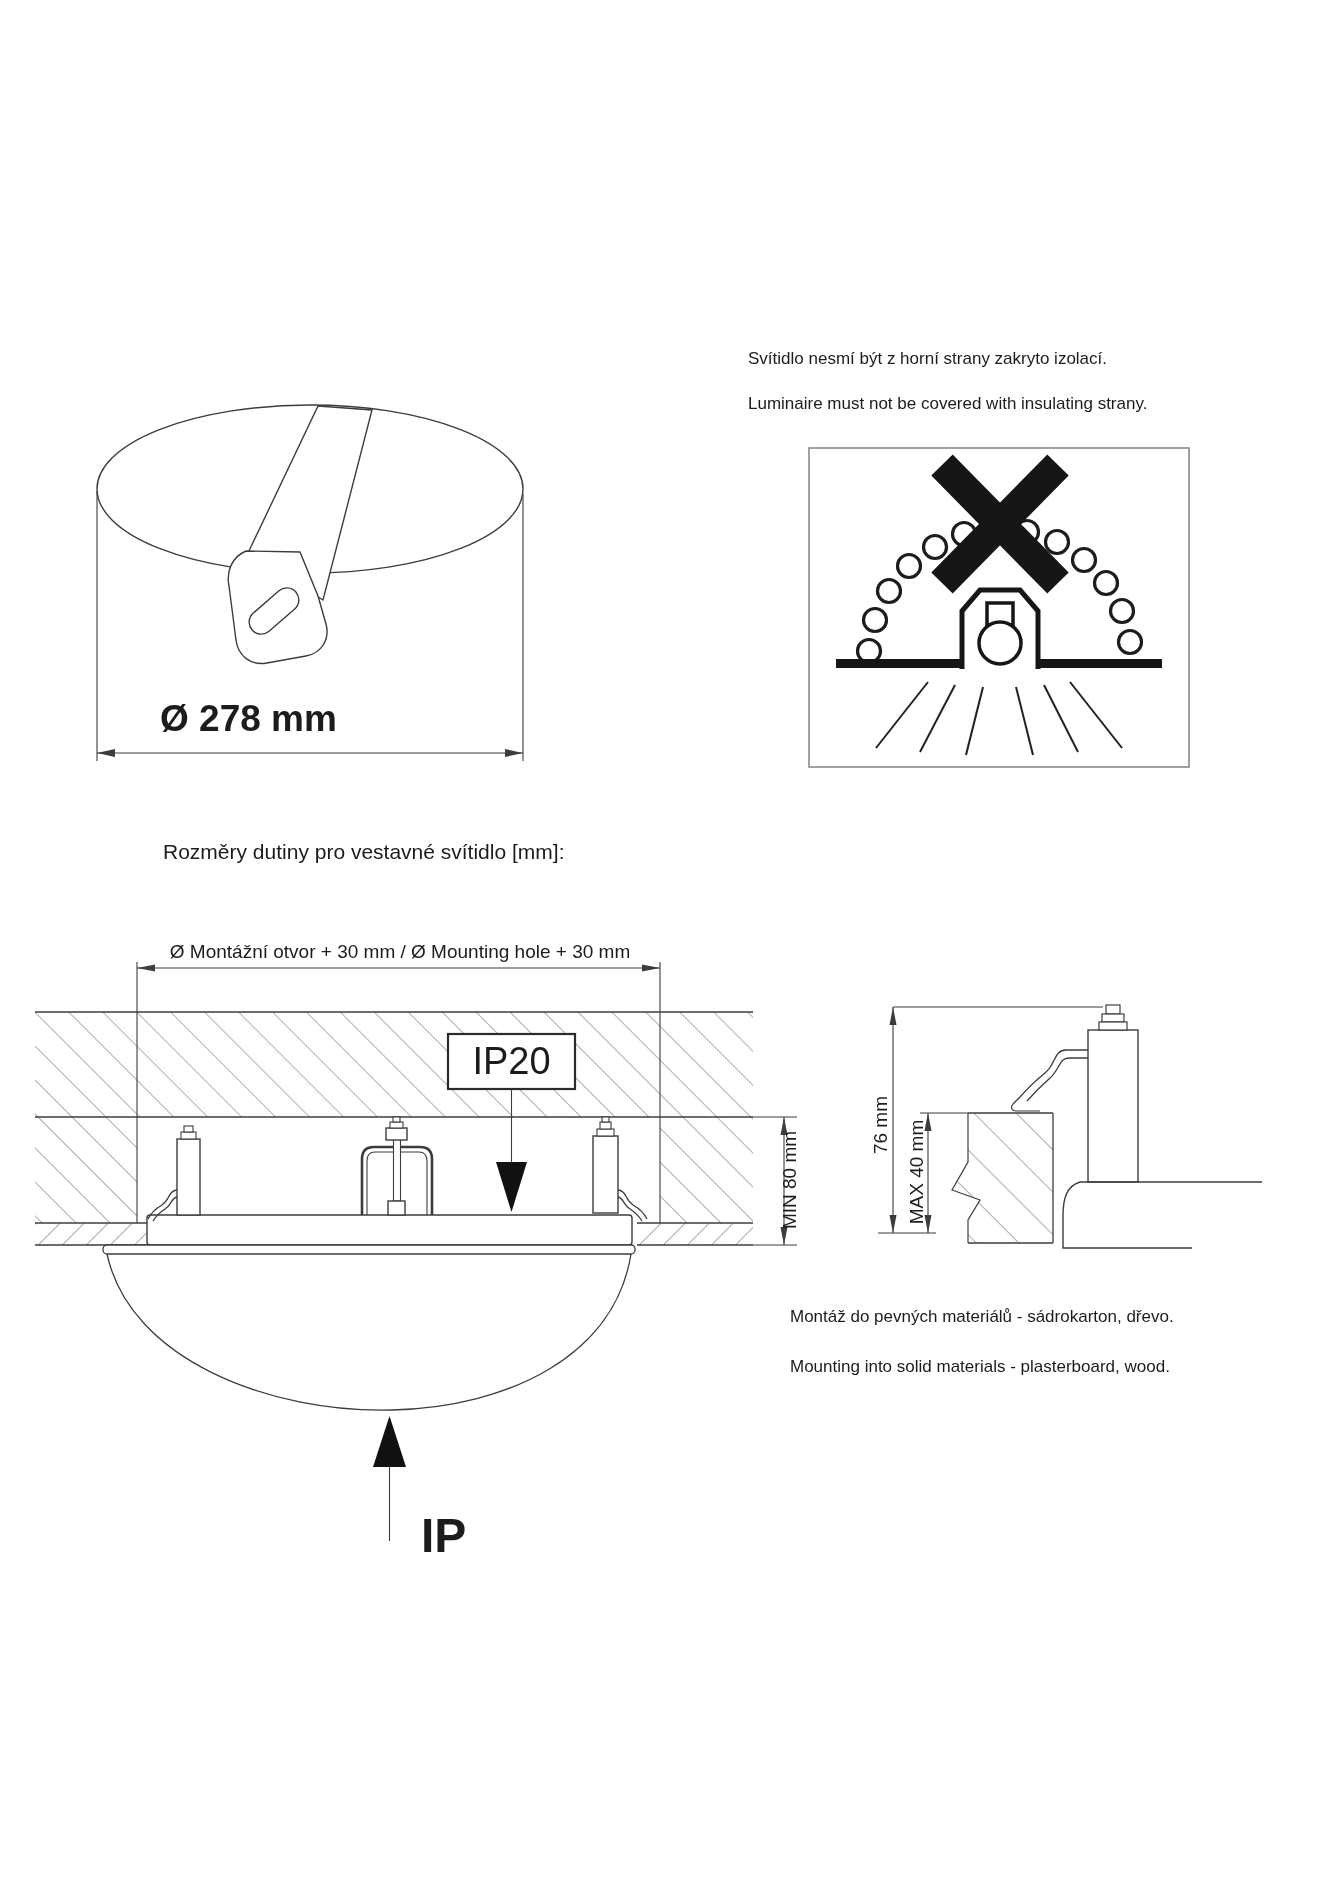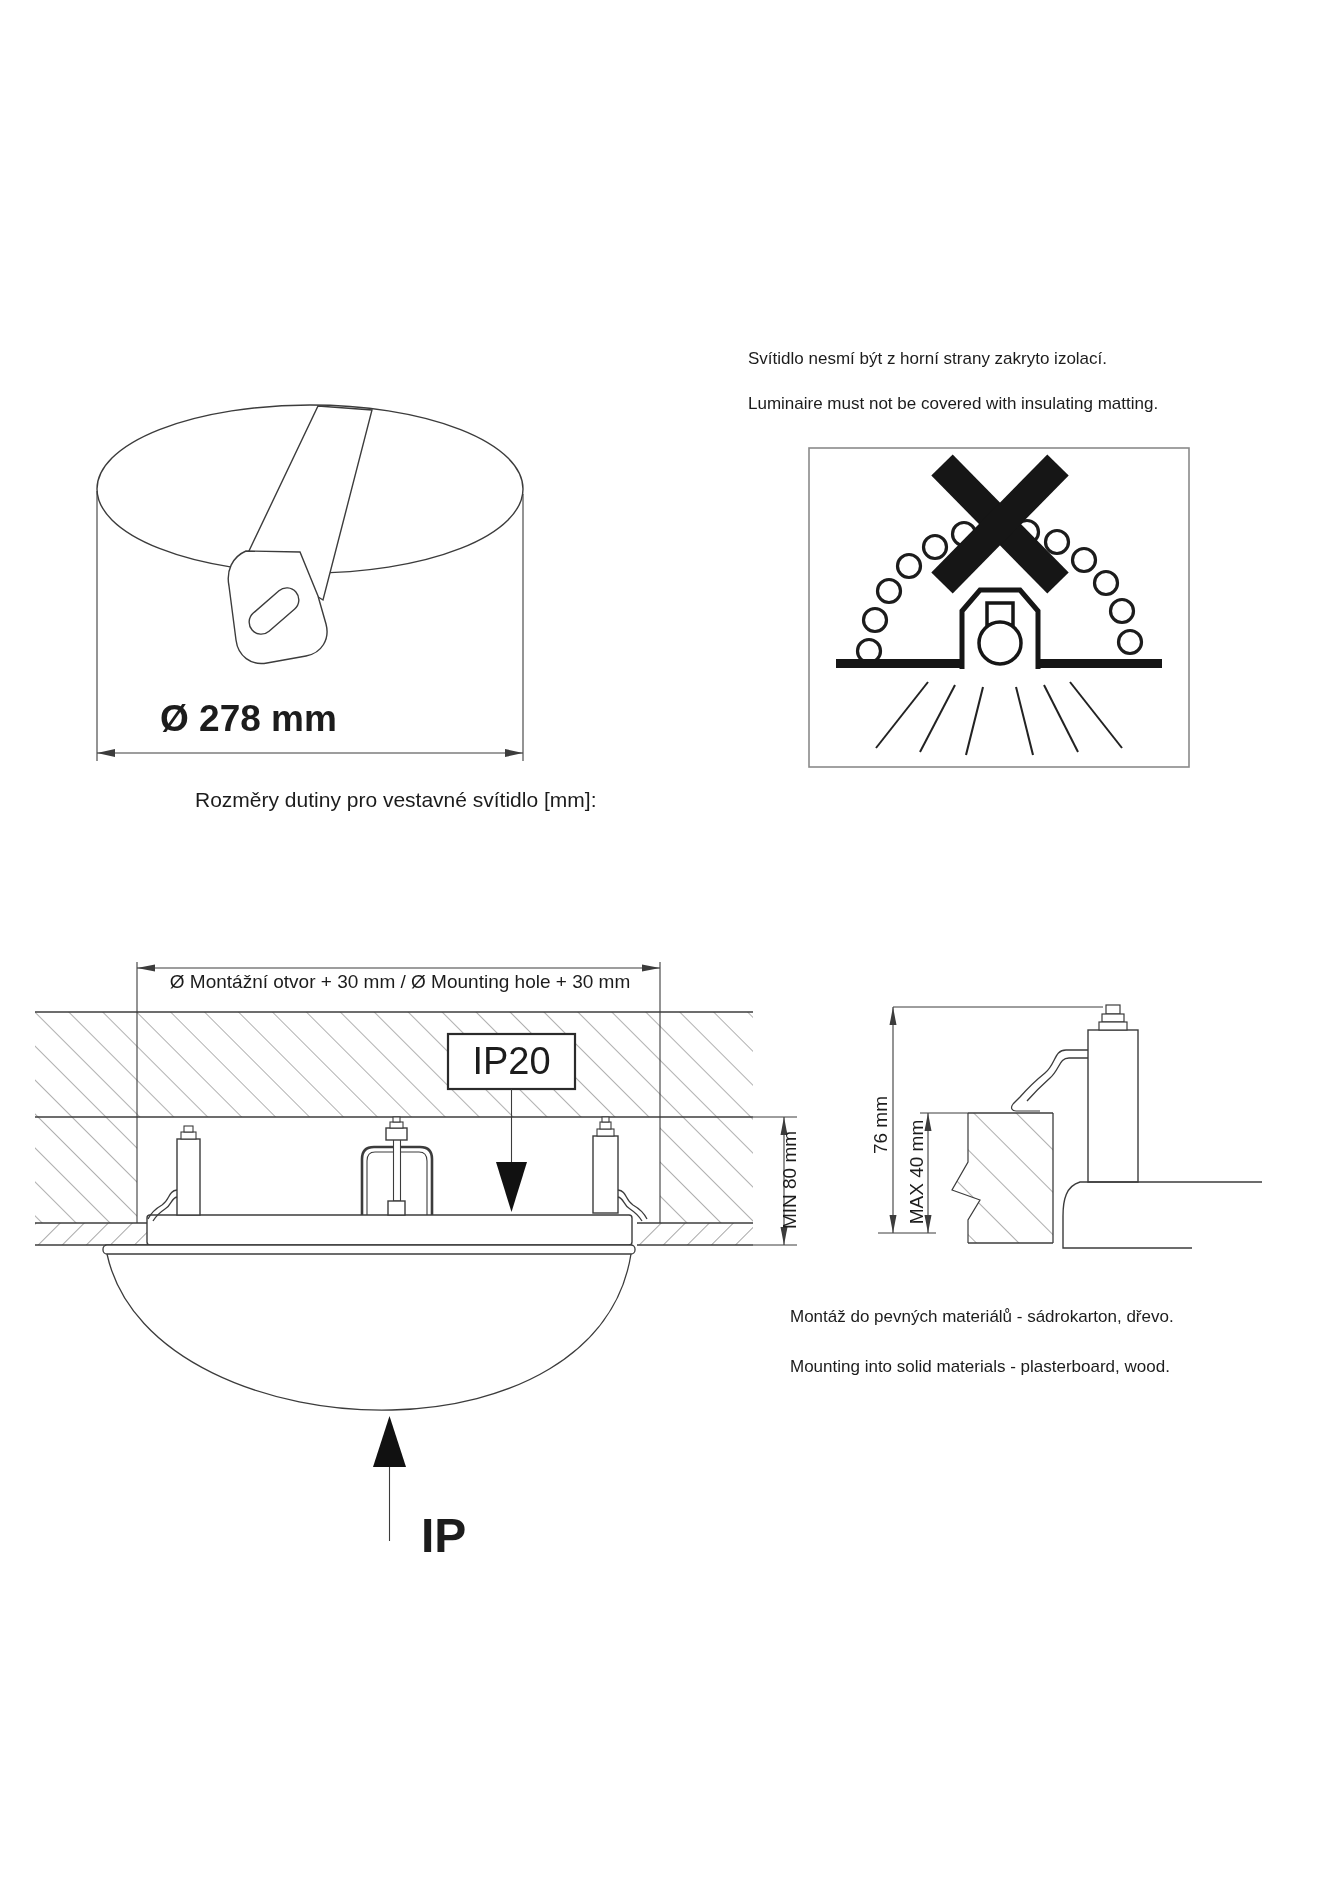--- a/index.html
+++ b/index.html
@@ -41,21 +41,21 @@
     </g>
     <g stroke="#3c3c3c" stroke-width="1.1" fill="#3c3c3c">
       <line x1="37" y1="363" x2="463" y2="363"></line>
       <polygon points="37,363 55,359 55,367" stroke="none"></polygon>
       <polygon points="463,363 445,359 445,367" stroke="none"></polygon>
     </g>
   </svg>
   <div class="txt dim-big" style="left:160px;top:698px;width:300px;">Ø 278 mm</div>
 
   <div class="txt body-line" style="left:748px;top:344px;">Svítidlo nesmí být z horní strany zakryto izolací.</div>
-  <div class="txt body-line" style="left:748px;top:389px;">Luminaire must not be covered with insulating matting.</div>
+  <div class="txt body-line" style="left:748px;top:389px;">Luminaire must not be covered with insulating strany.</div>
 
   <svg class="abs" style="left:808px;top:447px;" width="382" height="321" viewBox="0 0 382 321">
     <rect x="1" y="1" width="380" height="319" fill="#ffffff" stroke="#8a8a8a" stroke-width="1.6"></rect>
     <g stroke="#1c1c1c" stroke-width="3.2" fill="none">
       <circle cx="61" cy="204" r="11.5"></circle>
         <circle cx="67" cy="173" r="11.5"></circle>
       <circle cx="81" cy="144" r="11.5"></circle>
         <circle cx="101" cy="119" r="11.5"></circle>
       <circle cx="127" cy="100" r="11.5"></circle>
         <circle cx="156" cy="87" r="11.5"></circle>
@@ -81,23 +81,23 @@
         <line x1="120" y1="235" x2="68" y2="301"></line>
         <line x1="147" y1="238" x2="112" y2="305"></line>
         <line x1="175" y1="240" x2="158" y2="308"></line>
         <line x1="208" y1="240" x2="225" y2="308"></line>
         <line x1="236" y1="238" x2="270" y2="305"></line>
         <line x1="262" y1="235" x2="314" y2="301"></line>
       </g>
     </g>
   </svg>
 
-  <div class="txt heading-line" style="left:163px;top:786px;margin-left:32px;">Rozměry dutiny pro vestavné svítidlo [mm]:</div>
-
-  <div class="txt dim-small" style="left:135px;top:941px;width:530px;margin-top:30px;">Ø Montážní otvor + 30 mm / Ø Mounting hole + 30 mm</div>
+  <div class="txt heading-line" style="left:163px;top:838px;">Rozměry dutiny pro vestavné svítidlo [mm]:</div>
+
+  <div class="txt dim-small" style="left:135px;top:941px;width:530px;">Ø Montážní otvor + 30 mm / Ø Mounting hole + 30 mm</div>
 
   <svg class="abs" style="left:30px;top:940px;" width="790" height="690" viewBox="0 0 790 690">
     <defs>
       <pattern id="hatchWall" width="24" height="24" patternUnits="userSpaceOnUse" patternTransform="rotate(-45)">
         <line x1="0" y1="0" x2="0" y2="24" stroke="#707070" stroke-width="1.1"></line>
       </pattern>
       <pattern id="hatchBoard" width="17" height="17" patternUnits="userSpaceOnUse" patternTransform="rotate(45)">
         <line x1="0" y1="0" x2="0" y2="17" stroke="#5f5f5f" stroke-width="1.1"></line>
       </pattern>
     </defs>

